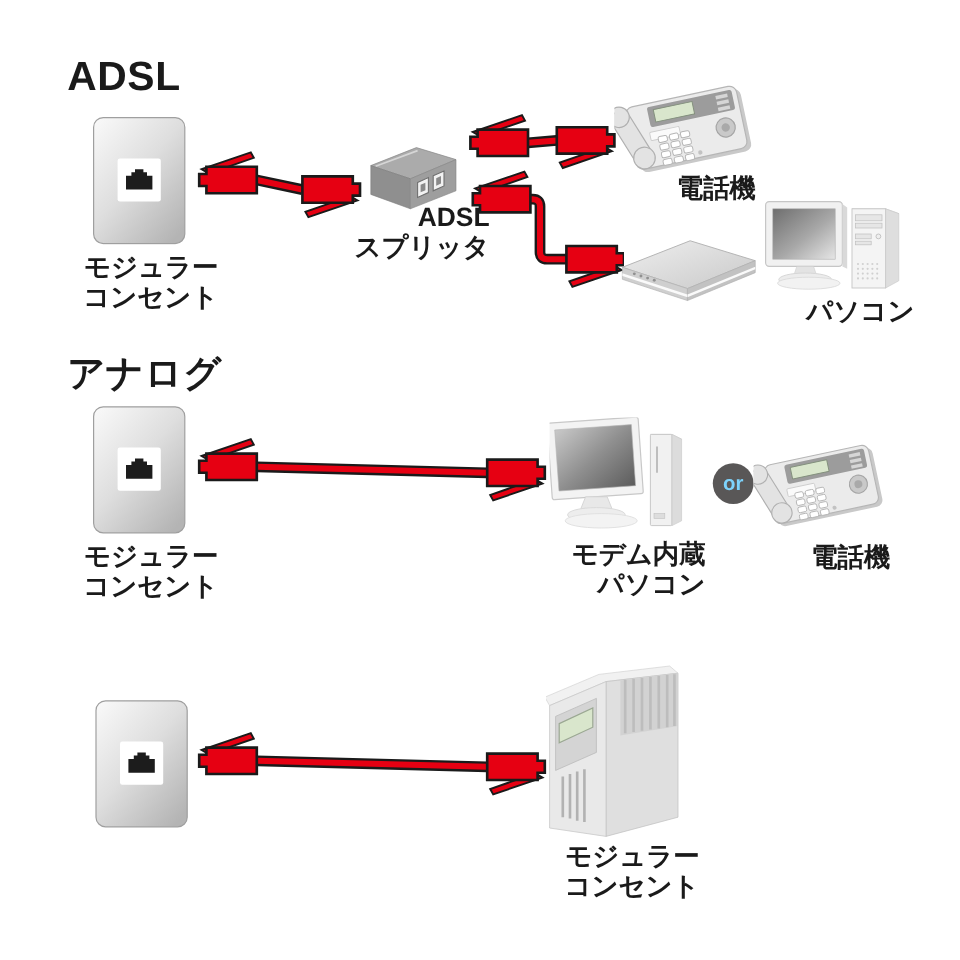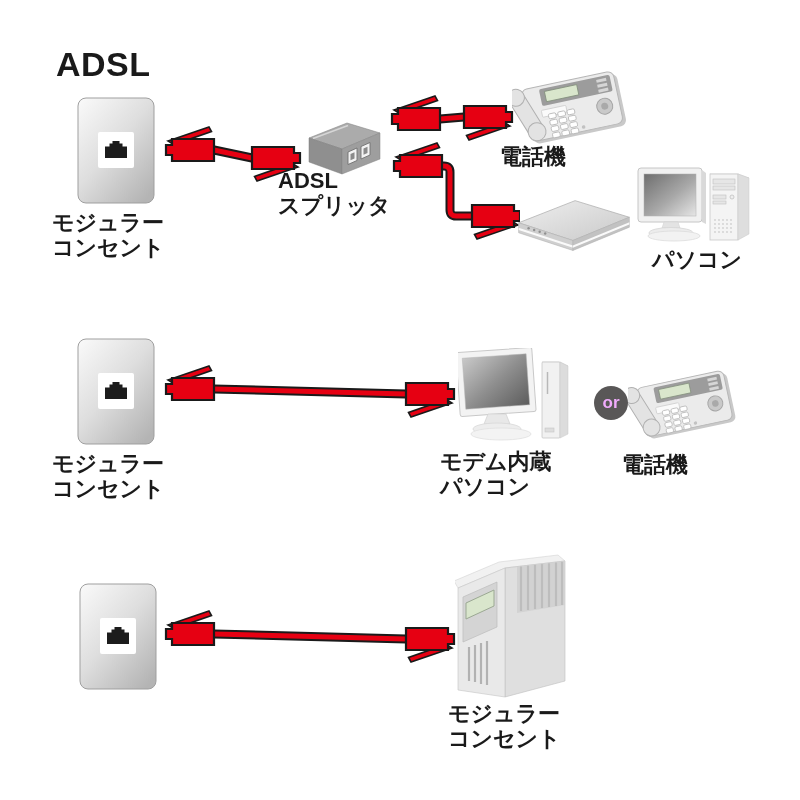--- a/index.html
+++ b/index.html
@@ -1,21 +1,21 @@
 <!DOCTYPE html>
 <html style="--cable-red: #e60012; --outline: #1a1a1a; --or-circle: #595757; --lcd-green: #d9e6cc;"><head>
 <meta charset="utf-8">
 <style>
   html,body{margin:0;padding:0;background:#ffffff;}
   body{width:800px;height:800px;font-family:"Liberation Sans","DejaVu Sans",sans-serif;color:#1a1a1a;}
   .canvas{position:relative;width:800px;height:780px;background:#fff;overflow:hidden;}
   .abs{position:absolute;}
   .sec-title{font-weight:bold;font-size:34px;letter-spacing:.5px;white-space:nowrap;}
-  .lbl{font-weight:bold;font-size:22px;line-height:25px;text-align:left;white-space:pre-line;}
-  .or-badge{width:34px;height:34px;border-radius:50%;background:var(--or-circle,#595757);color:#f0abfc;
+  .lbl{font-weight:bold;font-size:22px;line-height:25px;text-align:right;white-space:pre-line;}
+  .or-badge{width:34px;height:34px;border-radius:50%;background:var(--or-circle,#595757);color:#7dd3fc;
             font-weight:bold;font-size:17px;display:flex;align-items:center;justify-content:center;text-align:right;}
   .red{fill:var(--cable-red,#e60012);stroke:var(--outline,#1a1a1a);}
   .cable-under{stroke:var(--outline,#1a1a1a);stroke-width:9;fill:none;}
   .cable-over{stroke:var(--cable-red,#e60012);stroke-width:5;fill:none;}
   svg{display:block;}
 </style>
 </head>
 <body>
 
 <div class="canvas">
@@ -249,20 +249,21 @@
   <div class="abs lbl" style="left:500px;top:144px;width:130px">電話機</div>
 
   <svg class="abs" style="left:515px;top:194px" width="118" height="62" viewBox="0 0 106 56">
       <use href="#modem"></use>
     </svg>
   <svg class="abs" style="left:636px;top:166px" width="122" height="82" viewBox="0 0 122 82">
       <use href="#pc1"></use>
     </svg>
   <div class="abs lbl" style="left:652px;top:247px;width:110px">パソコン</div>
 
+  <div class="abs sec-title" style="left:56px;top:291px;font-size:31px">アナログ</div>
 
   <svg class="abs" style="left:77px;top:338px" width="78" height="107" viewBox="0 0 78 107">
       <use href="#wallplate"></use>
     </svg>
   <div class="abs lbl" style="left:52px;top:451px;width:130px">モジュラー
 コンセント</div>
 
   <svg class="abs" style="left:164px;top:358px" width="294" height="72" viewBox="0 0 294 72">
     <path class="cable-under" d="M50,31 L242,36"></path>
       <path class="cable-over" d="M50,31 L242,36"></path>

